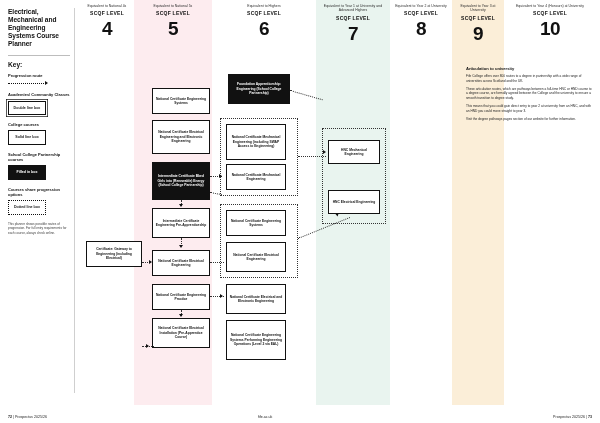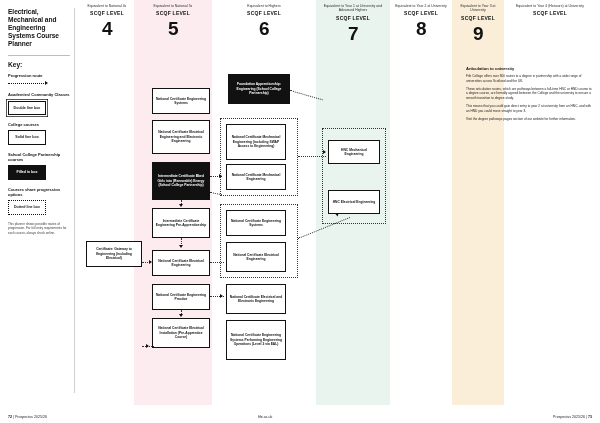--- a/index.html
+++ b/index.html
@@ -134,20 +134,21 @@
     <div class="lvl">8</div>
   </div>
   <div class="col-head" style="left:454px;width:48px;">
     <div class="eq">Equivalent to Year 3 at University</div>
     <div class="scqf">SCQF LEVEL</div>
     <div class="lvl">9</div>
   </div>
   <div class="col-head" style="left:508px;width:84px;">
     <div class="eq">Equivalent to Year 4 (Honours) at University</div>
     <div class="scqf">SCQF LEVEL</div>
+    <div class="lvl">10</div>
   </div>
 
   <div class="box solid" style="left:86px;top:241px;width:56px;height:26px;">Certificate: Gateway to Engineering (including Electrical)</div>
 
   <div class="box solid" style="left:152px;top:88px;width:58px;height:26px;">National Certificate Engineering Systems</div>
   <div class="box solid" style="left:152px;top:120px;width:58px;height:34px;">National Certificate Electrical Engineering and Electronic Engineering</div>
   <div class="box filled" style="left:152px;top:162px;width:58px;height:38px;">Intermediate Certificate Bbed Girls into (Renewable) Energy (School College Partnership)</div>
   <div class="box solid" style="left:152px;top:208px;width:58px;height:30px;">Intermediate Certificate Engineering Pre-Apprenticeship</div>
   <div class="box solid" style="left:152px;top:250px;width:58px;height:26px;">National Certificate Electrical Engineering</div>
   <div class="box solid" style="left:152px;top:284px;width:58px;height:26px;">National Certificate Engineering Practice</div>

